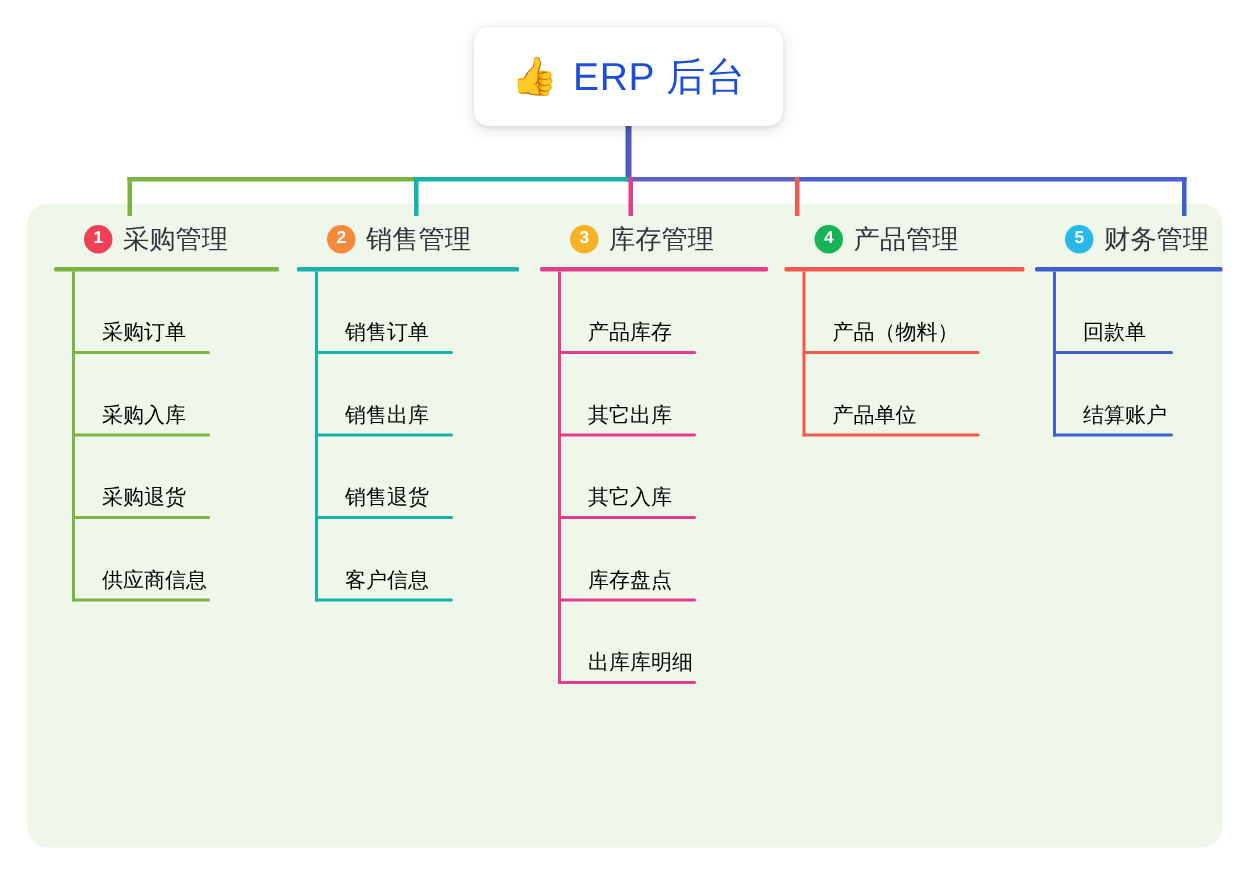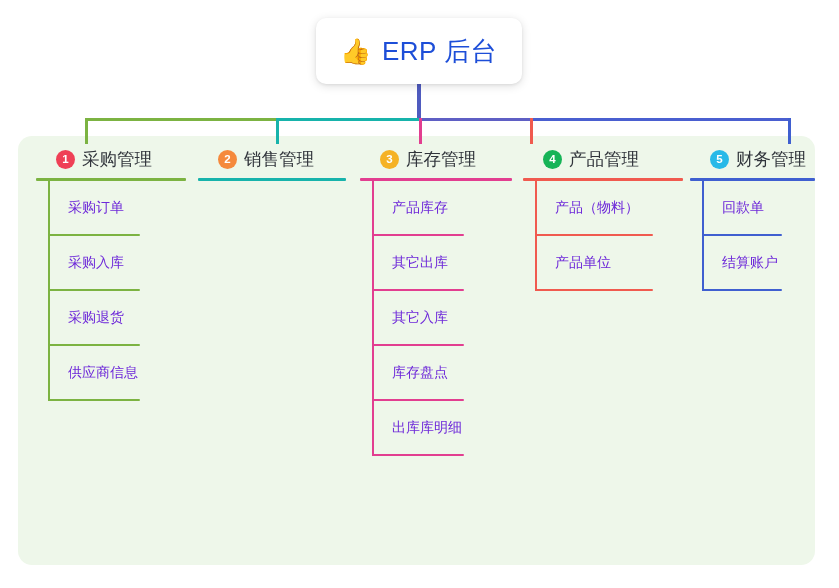--- a/index.html
+++ b/index.html
@@ -111,23 +111,23 @@
   .leaf {
     position: relative;
     height: 55px;
     display: flex;
     align-items: flex-end;
     padding-left: 32px;
     box-sizing: border-box;
   }
   .leaf-label {
     font-size: 14px;
-    color: #6d28d9;
+    color: #000000;
     white-space: nowrap;
-    padding-bottom: 19px;
+    padding-bottom: 5px;
   }
   .leaf-rule {
     position: absolute;
     left: 12px;
     bottom: 0;
     height: 2px;
     border-radius: 1px;
   }
 </style>
 </head>
@@ -179,20 +179,39 @@
           <div class="leaf-rule" style="background: rgb(124, 179, 66); width: 92px;"></div>
         </div>
       </div>
     </div>
     <div class="column" style="left: 198px; top: 146px; width: 158px;">
       <div class="col-head">
         <span class="badge" style="background: rgb(245, 137, 60);">2</span>
         <span class="col-title">销售管理</span>
       </div>
       <div class="head-rule" style="background: rgb(23, 179, 171); width: 148px;"></div>
+      <div class="leaves">
+        <div class="spine" style="background: rgb(23, 179, 171);"></div>
+        <div class="leaf">
+          <span class="leaf-label">销售订单</span>
+          <div class="leaf-rule" style="background: rgb(23, 179, 171); width: 92px;"></div>
+        </div>
+        <div class="leaf">
+          <span class="leaf-label">销售出库</span>
+          <div class="leaf-rule" style="background: rgb(23, 179, 171); width: 92px;"></div>
+        </div>
+        <div class="leaf">
+          <span class="leaf-label">销售退货</span>
+          <div class="leaf-rule" style="background: rgb(23, 179, 171); width: 92px;"></div>
+        </div>
+        <div class="leaf">
+          <span class="leaf-label">客户信息</span>
+          <div class="leaf-rule" style="background: rgb(23, 179, 171); width: 92px;"></div>
+        </div>
+      </div>
     </div>
     <div class="column" style="left: 360px; top: 146px; width: 162px;">
       <div class="col-head">
         <span class="badge" style="background: rgb(245, 178, 37);">3</span>
         <span class="col-title">库存管理</span>
       </div>
       <div class="head-rule" style="background: rgb(226, 62, 144); width: 152px;"></div>
       <div class="leaves">
         <div class="spine" style="background: rgb(226, 62, 144);"></div>
         <div class="leaf">

